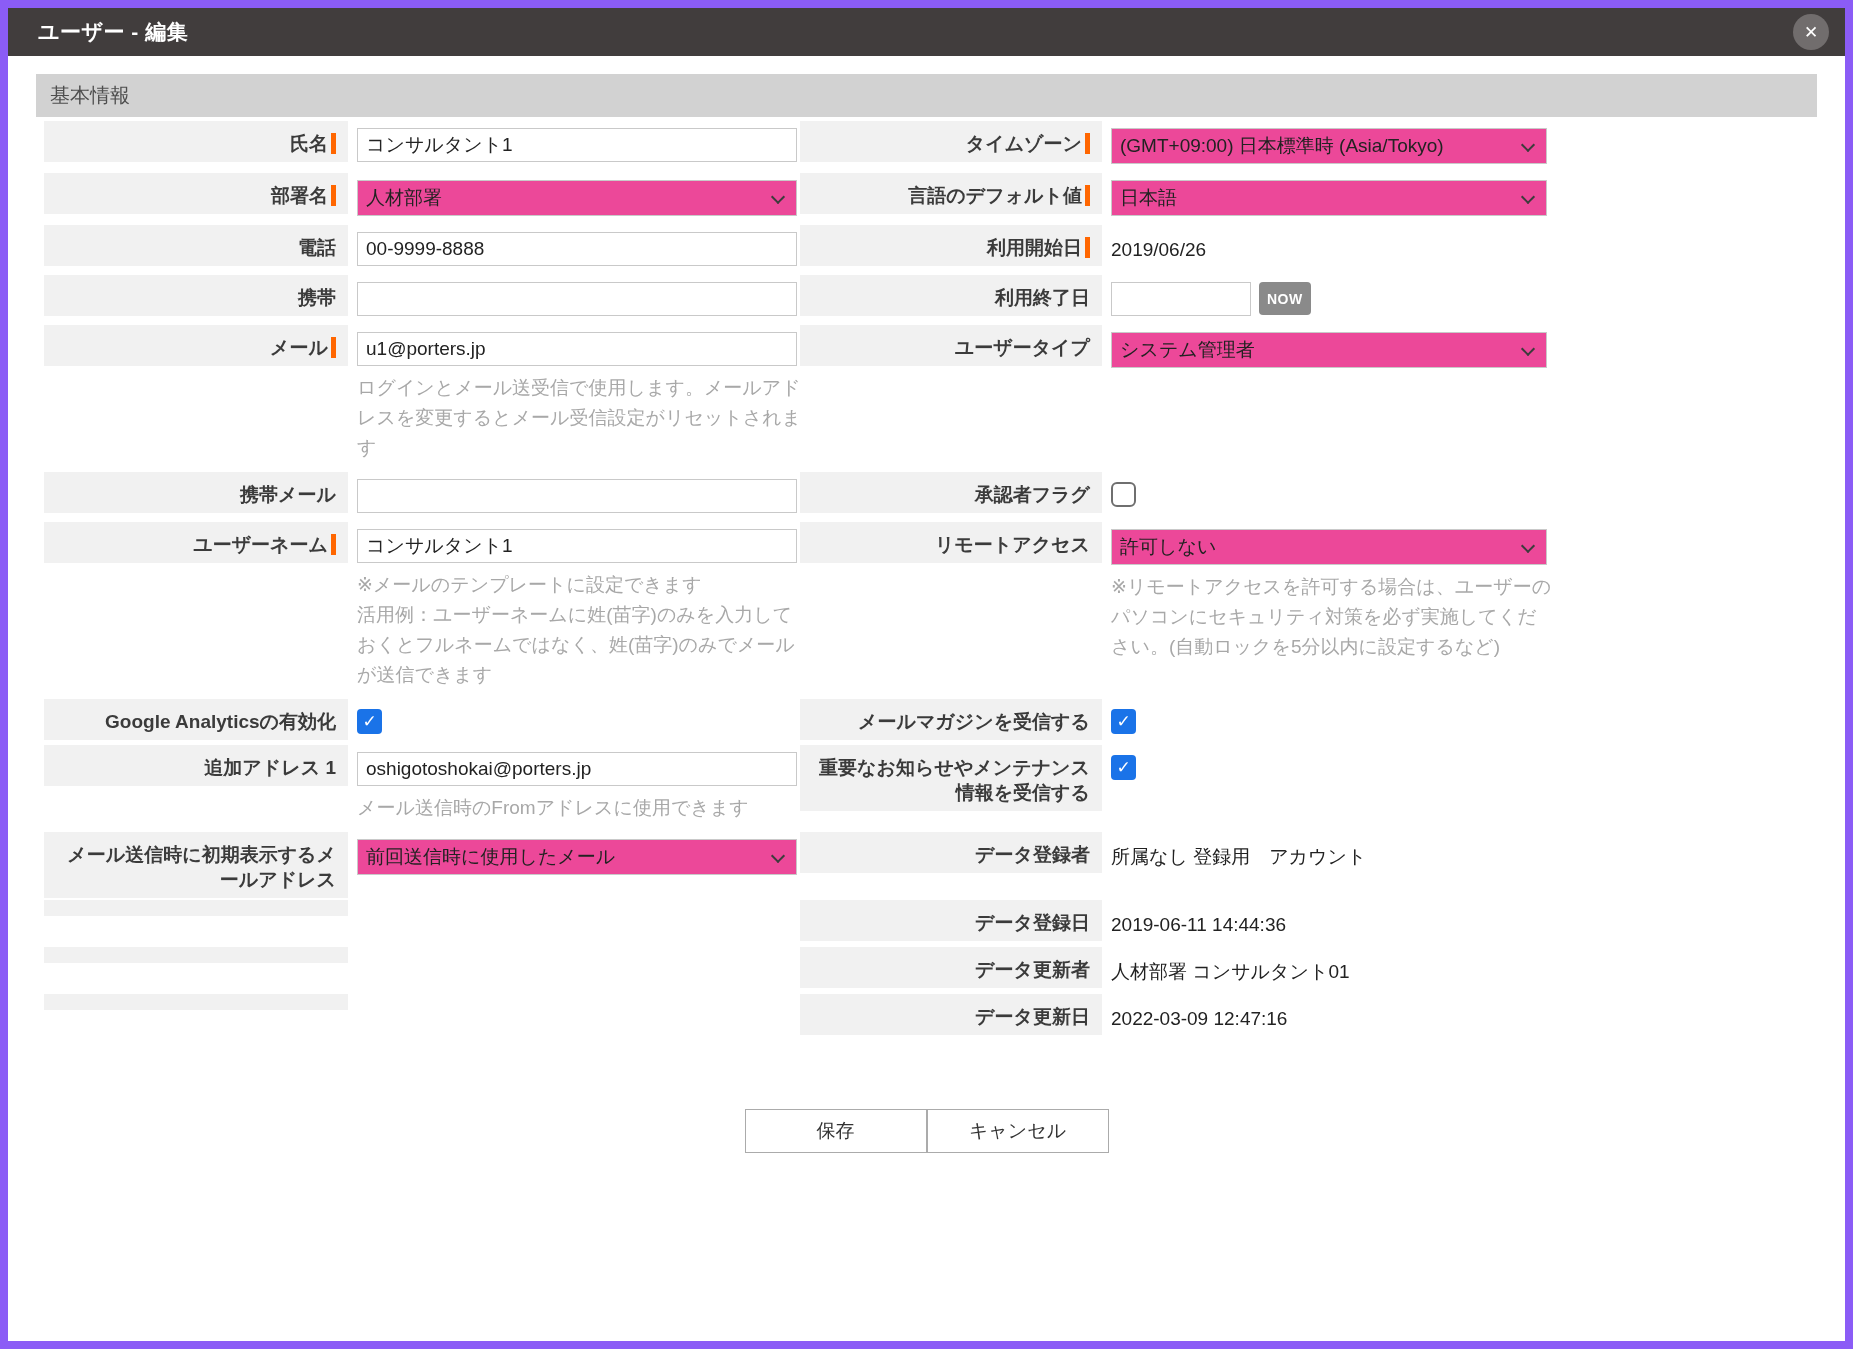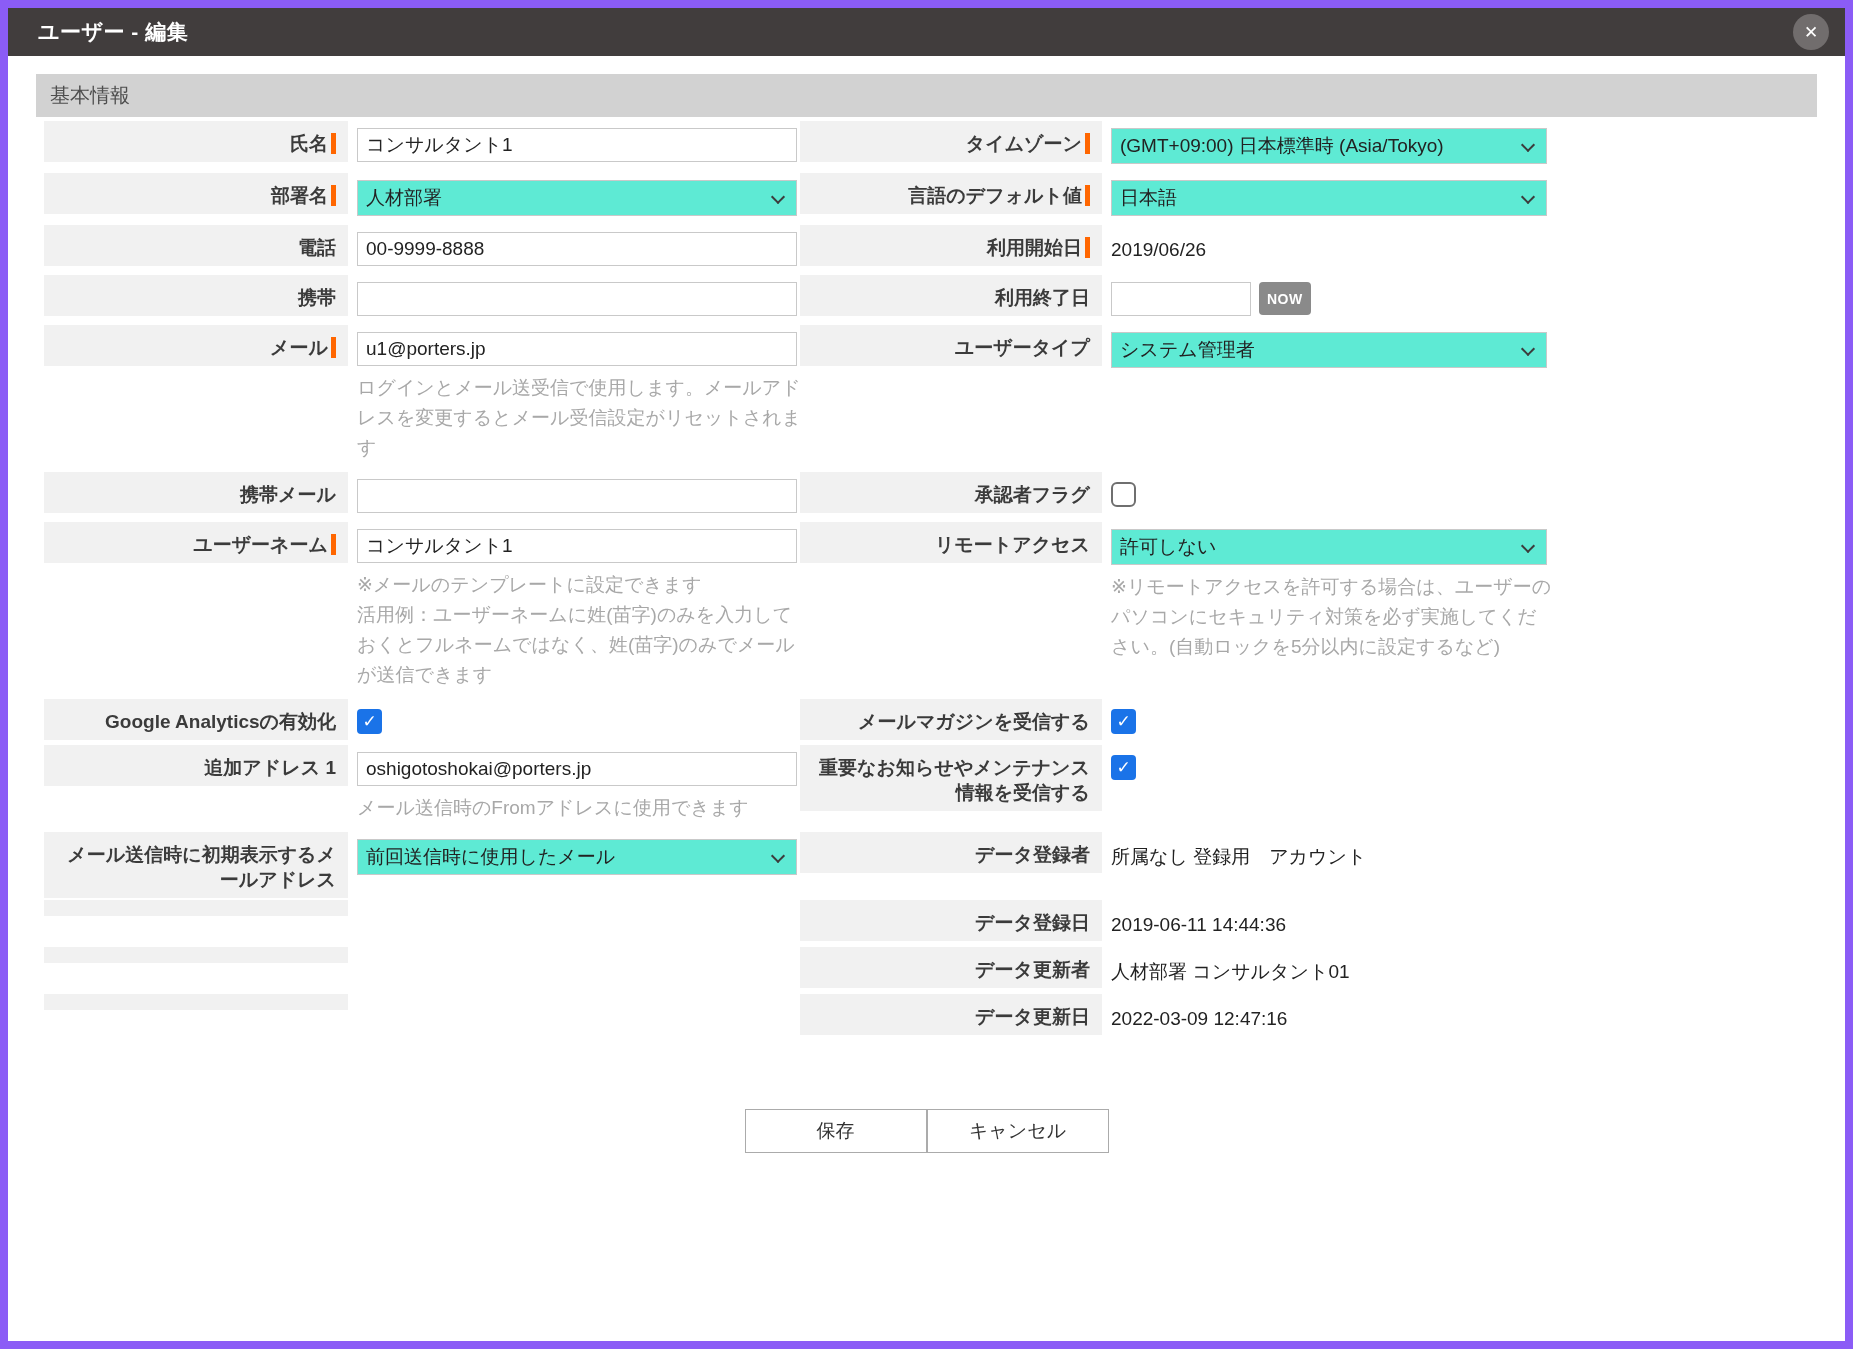--- a/index.html
+++ b/index.html
@@ -39,21 +39,21 @@
   .req {
     width:5px; height:21px; background:#ff6600; margin-left:3px;
     display:inline-block; flex:0 0 auto; position:relative; top:2px;
   }
   .txt {
     width:440px; height:34px; border:1px solid #c9c9c9; font-size:19px;
     padding:0 8px; color:#222; font-family:inherit; background:#fff; outline:none;
   }
   .txt.short { width:140px; vertical-align:top; }
   .selectbox {
-    width:440px; height:36px; border:1px solid #c9c9c9; background:#5eead4;
+    width:440px; height:36px; border:1px solid #c9c9c9; background:#ec4899;
     display:flex; align-items:center; padding:0 30px 0 8px; position:relative;
     font-size:19px; color:#222; cursor:pointer;
   }
   .selectbox.r { width:436px; }
   .chev {
     position:absolute; right:13px; top:11px; width:10px; height:10px;
     border-right:2px solid #3c3c3c; border-bottom:2px solid #3c3c3c;
     transform:rotate(45deg);
   }
   .help { color:#a8a8a8; font-size:19px; line-height:30px; margin-top:7px; width:446px; }

